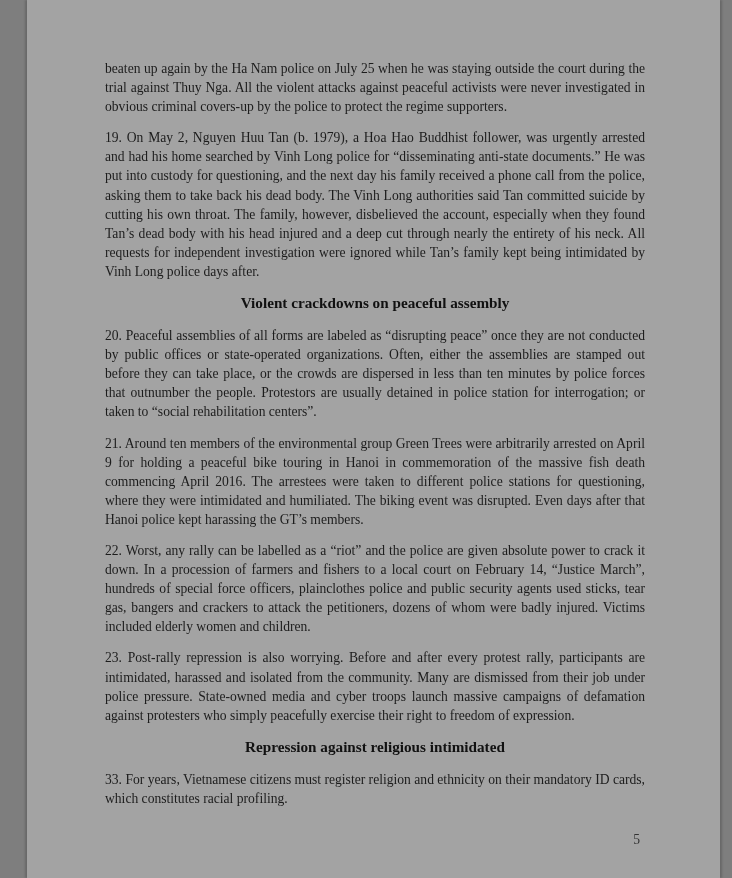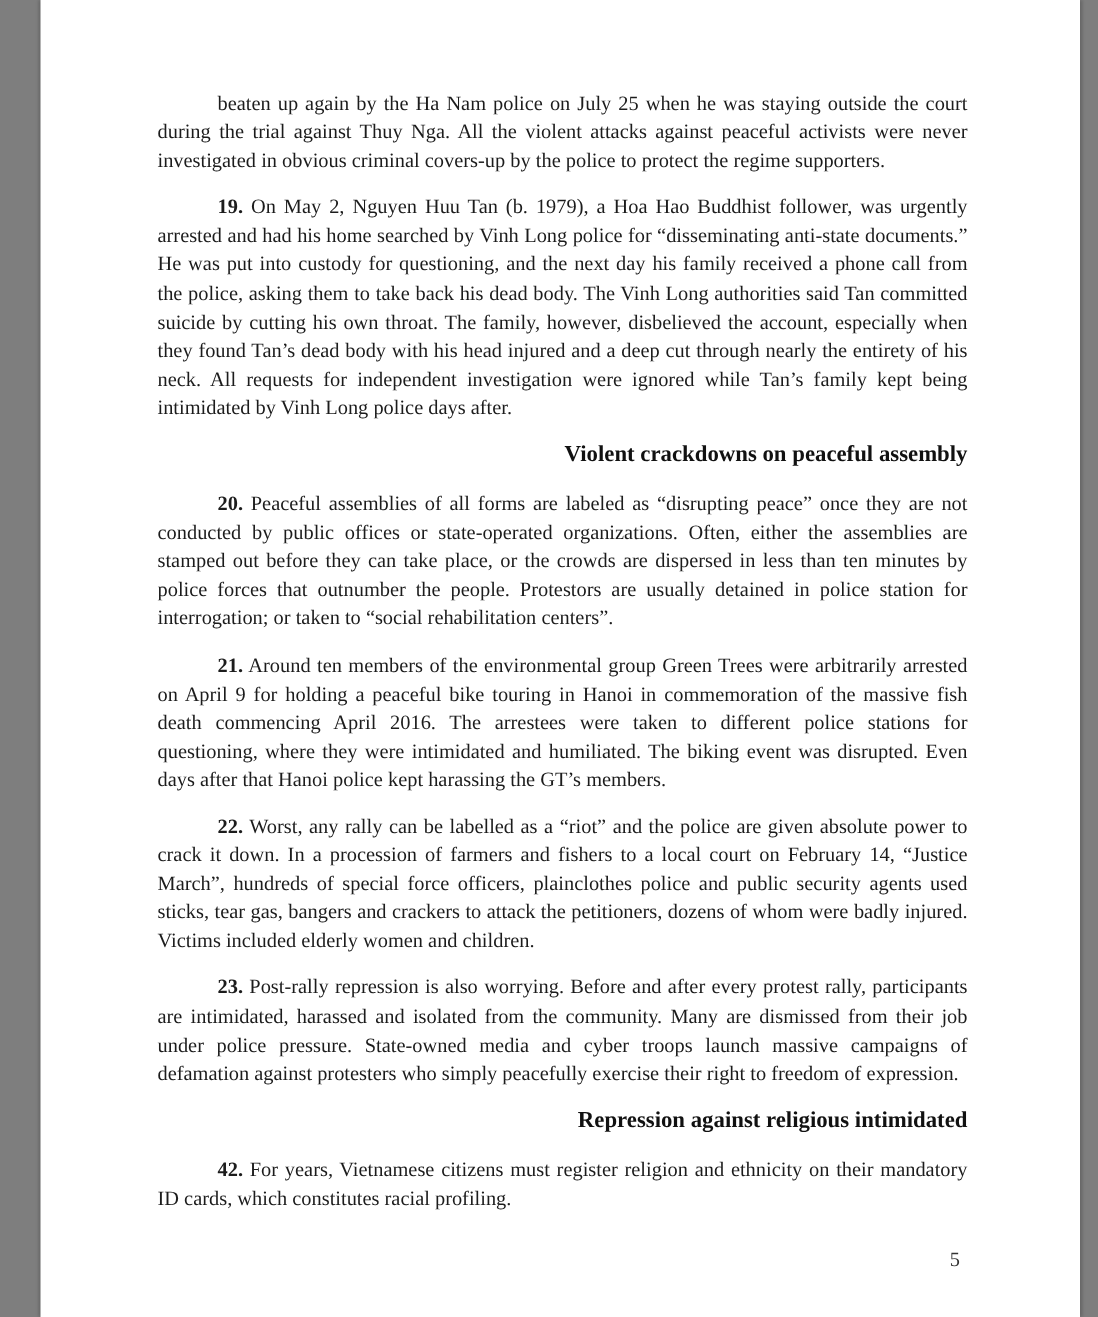--- a/index.html
+++ b/index.html
@@ -17,45 +17,44 @@
   .viewer {
     position: absolute;
     inset: 0;
   }
   .page {
     position: absolute;
     left: 27px;
     top: 0;
     width: 693px;
     height: 878px;
-    background: #ffffff;
+    background: #a3a3a3;
     box-shadow: -2px 0 2px rgba(0,0,0,0.18), 2px 0 2px rgba(0,0,0,0.18);
   }
   .text-block {
     padding: 59px 75px 0 78px;
     color: #1c1c1c;
   }
   p.para {
     margin: 0 0 12px 0;
     font-size: 13.6px;
     line-height: 19.1px;
     text-align: justify;
     color: #1c1c1c;
   }
   p.para b.num {
-    font-weight: bold;
-    margin-left: 40px;
+    font-weight: normal;
   }
   h2.heading {
     margin: 10px 0 13px 0;
     font-size: 15.2px;
     line-height: 20px;
     font-weight: bold;
     color: #111111;
-    text-align: right;
+    text-align: center;
   }
   .page-number {
     margin-top: 24px;
     text-align: right;
     padding-right: 5px;
     font-size: 13.6px;
     color: #333333;
   }
 </style>
 </head>
@@ -74,19 +73,19 @@
       <p class="para"><b class="num">20.</b> <span>Peaceful assemblies of all forms are labeled as “disrupting peace” once they are not conducted by public offices or state-operated organizations. Often, either the assemblies are stamped out before they can take place, or the crowds are dispersed in less than ten minutes by police forces that outnumber the people. Protestors are usually detained in police station for interrogation; or taken to “social rehabilitation centers”.</span></p>
 
       <p class="para"><b class="num">21.</b> <span>Around ten members of the environmental group Green Trees were arbitrarily arrested on April 9 for holding a peaceful bike touring in Hanoi in commemoration of the massive fish death commencing April 2016. The arrestees were taken to different police stations for questioning, where they were intimidated and humiliated. The biking event was disrupted. Even days after that Hanoi police kept harassing the GT’s members.</span></p>
 
       <p class="para"><b class="num">22.</b> <span>Worst, any rally can be labelled as a “riot” and the police are given absolute power to crack it down. In a procession of farmers and fishers to a local court on February 14, “Justice March”, hundreds of special force officers, plainclothes police and public security agents used sticks, tear gas, bangers and crackers to attack the petitioners, dozens of whom were badly injured. Victims included elderly women and children.</span></p>
 
       <p class="para"><b class="num">23.</b> <span>Post-rally repression is also worrying. Before and after every protest rally, participants are intimidated, harassed and isolated from the community. Many are dismissed from their job under police pressure. State-owned media and cyber troops launch massive campaigns of defamation against protesters who simply peacefully exercise their right to freedom of expression.</span></p>
 
       <h2 class="heading">Repression against religious intimidated</h2>
 
-      <p class="para"><b class="num">42.</b> <span>For years, Vietnamese citizens must register religion and ethnicity on their mandatory ID cards, which constitutes racial profiling.</span></p>
+      <p class="para"><b class="num">33.</b> <span>For years, Vietnamese citizens must register religion and ethnicity on their mandatory ID cards, which constitutes racial profiling.</span></p>
 
       <div class="page-number">5</div>
 
     </div>
   </div>
 </div>
 
 </body></html>

